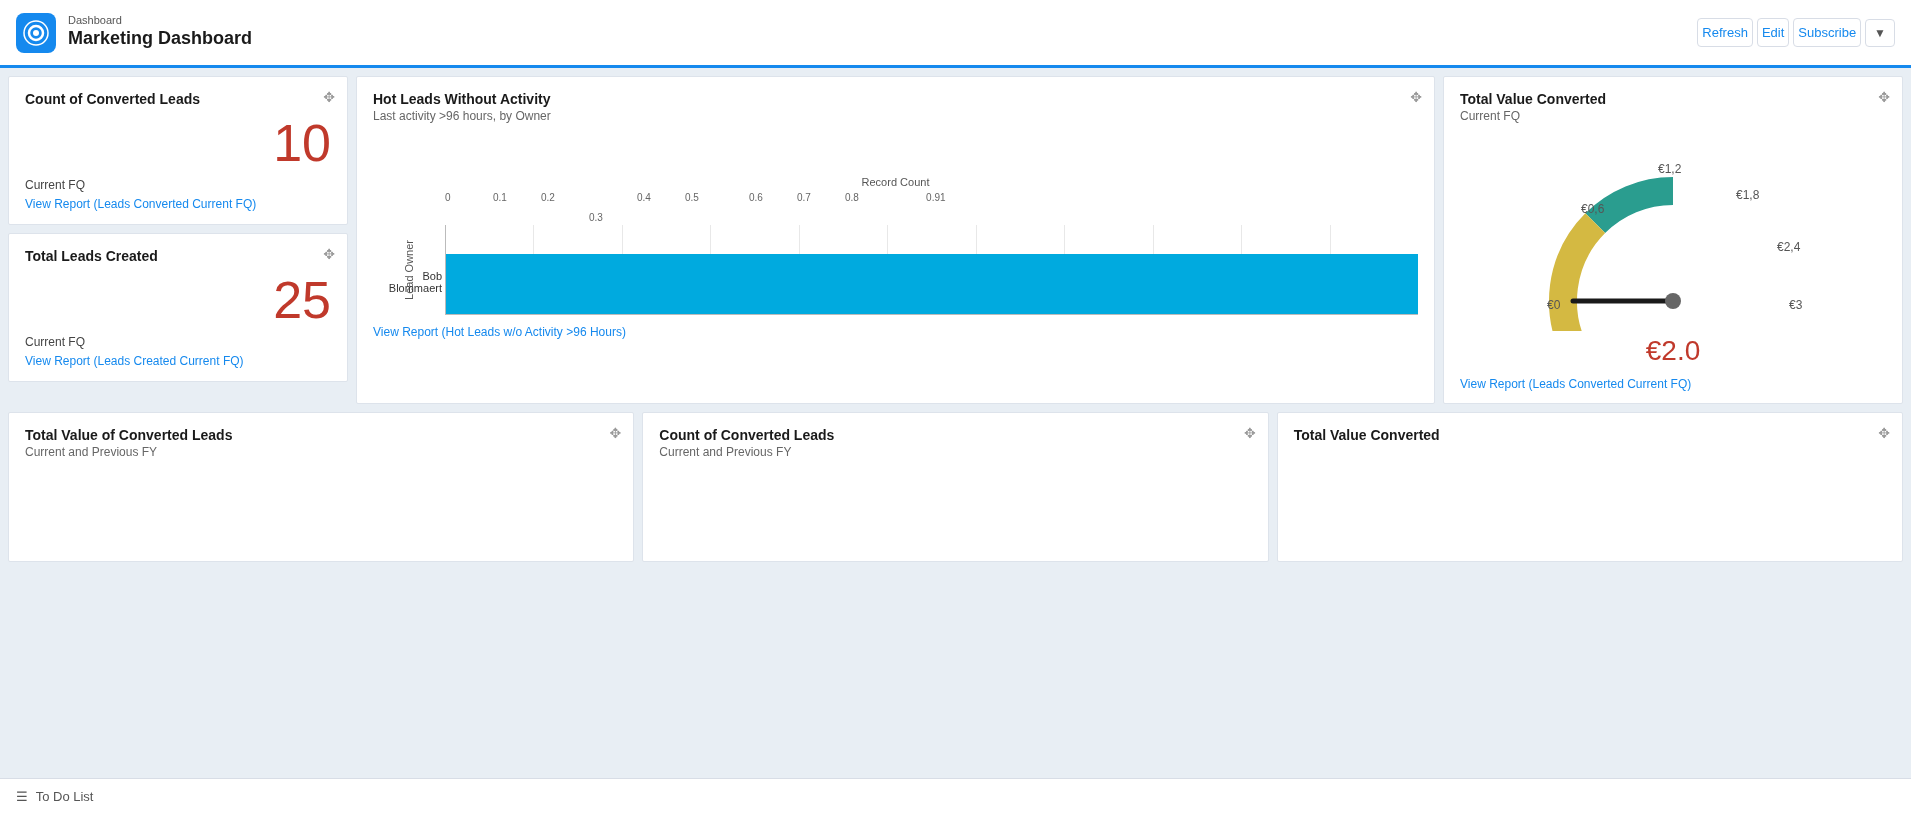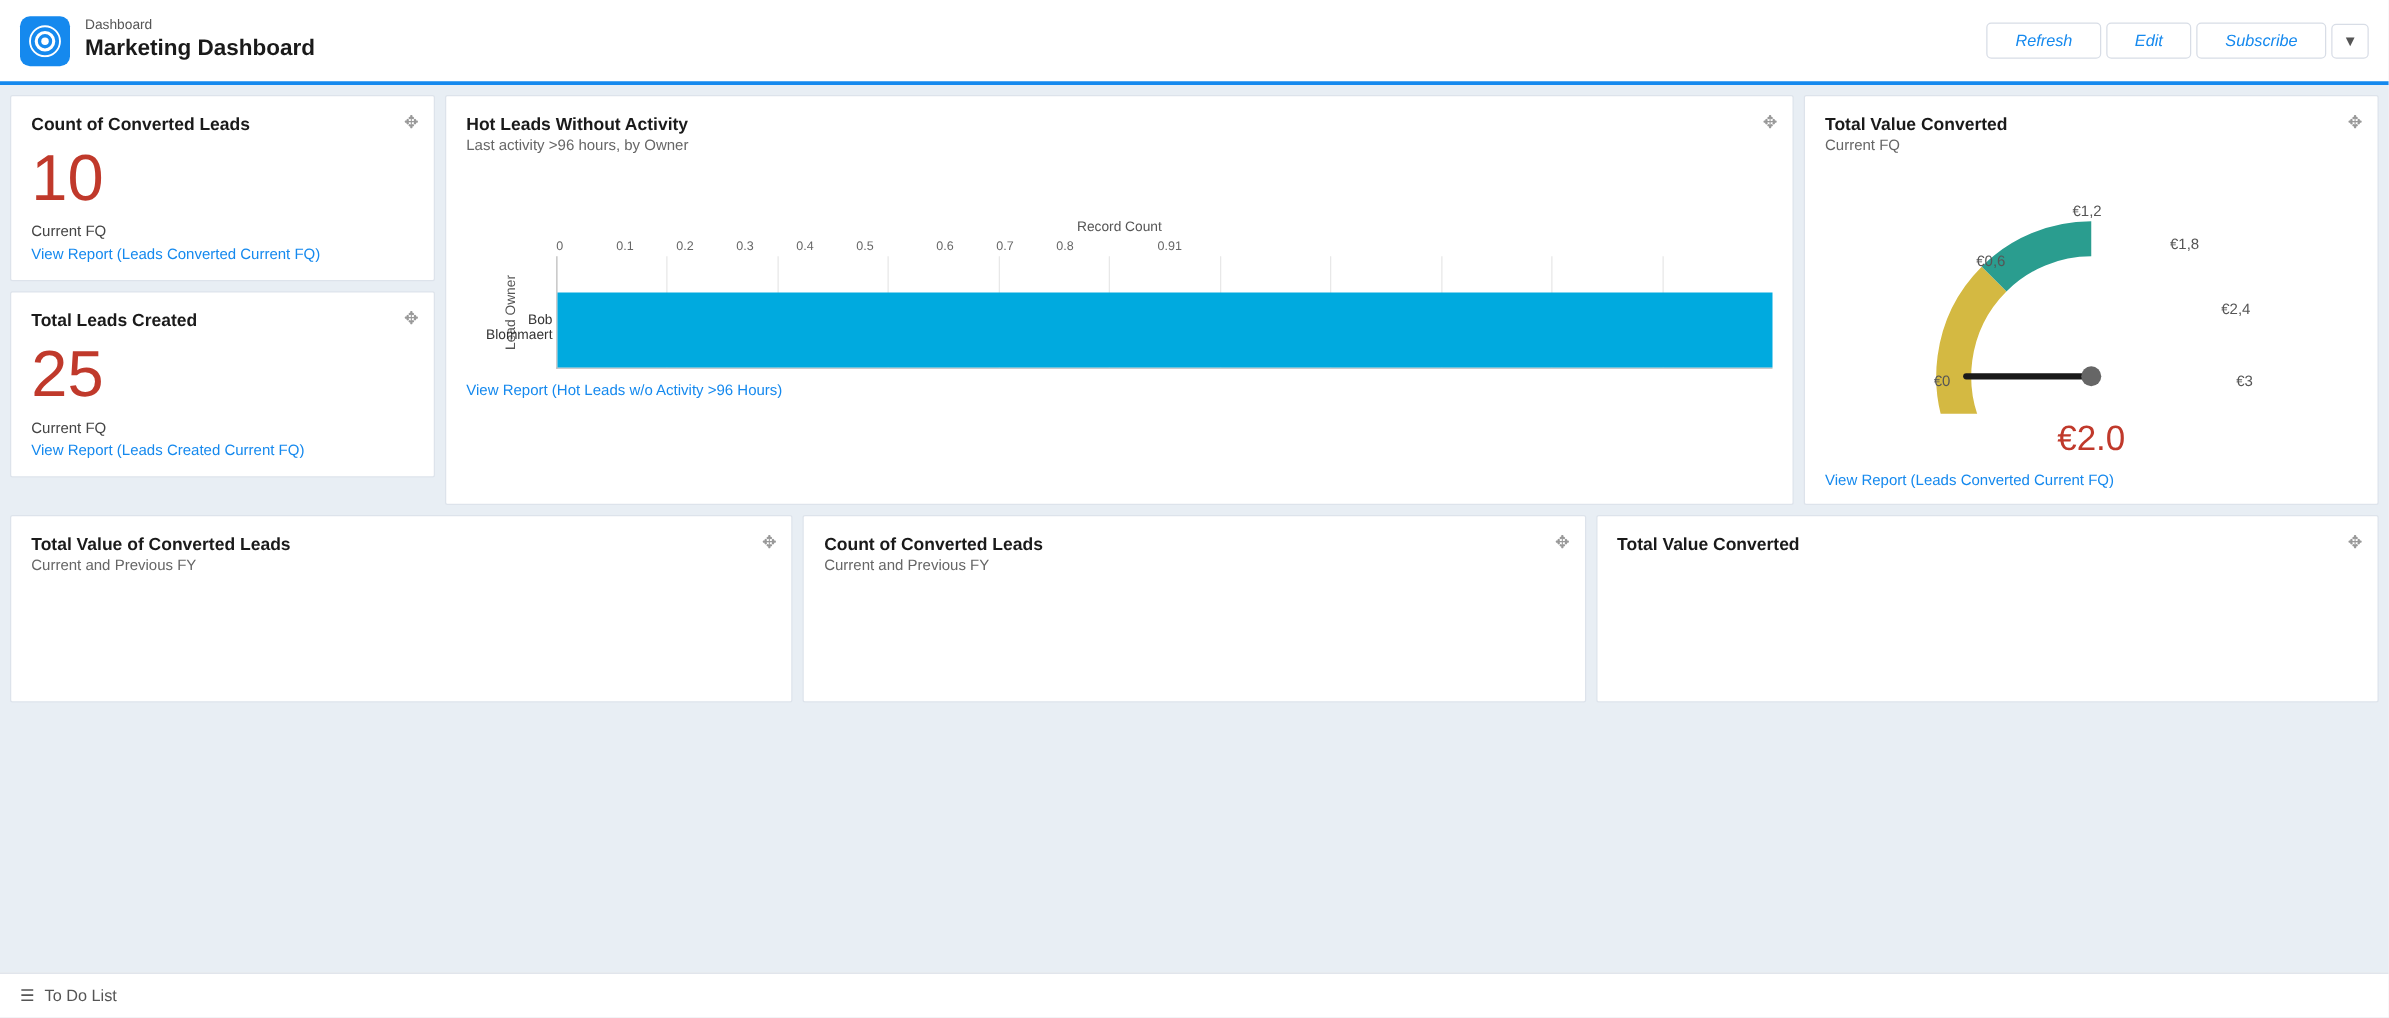--- a/index.html
+++ b/index.html
@@ -28,25 +28,24 @@
       font-size: 11px; color: #555; line-height: 1.2;
     }
     .header-title {
       font-size: 18px; font-weight: bold; color: #1a1a1a; line-height: 1.3;
     }
     .header-actions { display: flex; align-items: center; gap: 4px; }
     .header-btn {
       border: 1px solid #d8dde6;
       background: #fff;
       color: #1589ee;
-      padding: 6px 22px;
+      padding: 6px 4px;
       border-radius: 4px;
       font-size: 13px;
       cursor: pointer;
-      font-style: italic;
     }
     .dropdown-arrow-btn {
       border: 1px solid #d8dde6;
       background: #fff;
       padding: 6px 8px;
       border-radius: 4px;
       cursor: pointer;
       color: #555;
       font-size: 12px;
     }
@@ -95,21 +94,21 @@
 
     
     .metric-card {
       width: 340px;
       flex-shrink: 0;
     }
     .metric-value {
       font-size: 52px;
       font-weight: 400;
       color: #c0392b;
-      text-align: left;
+      text-align: right;
       line-height: 1.1;
       margin: 8px 0 6px 0;
     }
     .metric-footer-label {
       font-size: 12px;
       color: #444;
       margin-bottom: 2px;
     }
     .metric-link {
       font-size: 12px;
@@ -238,21 +237,21 @@
 
       <div class="bar-chart-container">
         <div class="bar-chart-header">
           <span>Record Count</span>
         </div>
 
         <div style="display:flex; margin-left:72px; margin-bottom:2px;">
           <div style="font-size:10px;color:#666;width:48px;text-align:left;">0</div>
           <div style="font-size:10px;color:#666;width:48px;text-align:left;">0.1</div>
           <div style="font-size:10px;color:#666;width:48px;text-align:left;">0.2</div>
-          <div style="font-size:10px;color:#666;width:48px;text-align:left;">0.3</div>
+          <div style="font-size:10px;color:#666;width:48px;text-align:left;margin-top:20px;">0.3</div>
           <div style="font-size:10px;color:#666;width:48px;text-align:left;">0.4</div>
           <div style="font-size:10px;color:#666;width:64px;text-align:left;">0.5</div>
           <div style="font-size:10px;color:#666;width:48px;text-align:left;">0.6</div>
           <div style="font-size:10px;color:#666;width:48px;text-align:left;">0.7</div>
           <div style="font-size:10px;color:#666;width:47px;text-align:left;">0.8</div>
           <div style="font-size:10px;color:#666;width:48px;text-align:right;">0.9</div>
           <div style="font-size:10px;color:#666;width:48px;text-align:left;">1</div>
         </div>
 
         <div style="display:flex; align-items:center;">

